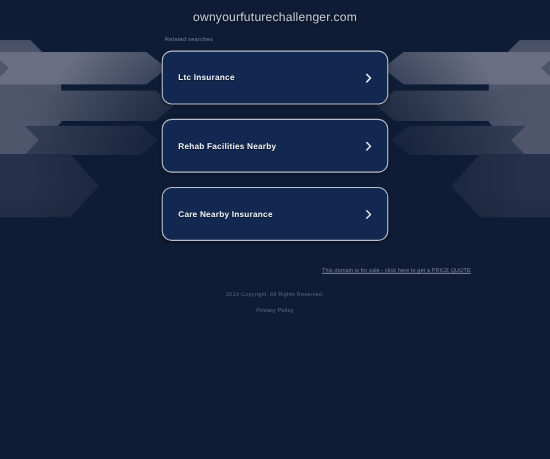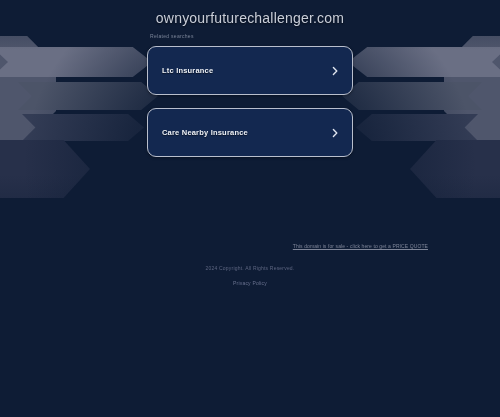--- a/index.html
+++ b/index.html
@@ -106,21 +106,21 @@
     z-index: 5;
     width: 100%;
     height: 100%;
   }
 
   .domain-title {
     position: absolute;
     top: 10px;
     left: 0; right: 0;
     text-align: center;
-    font-size: 14px;
+    font-size: 11px;
     letter-spacing: .2px;
     color: #c9ced9;
     text-shadow: 0 1px 2px rgba(0,0,0,.6);
   }
 
   .related-label {
     position: absolute;
     top: 33px;
     left: 150px;
     font-size: 5px;
@@ -232,20 +232,28 @@
 
       <div class="link-card">
         <span class="label">Ltc Insurance</span>
         <span class="chev">
           <svg viewBox="0 0 10 10" width="10" height="10" fill="none" stroke="currentColor" stroke-width="1.4" stroke-linecap="round" stroke-linejoin="round">
             <polyline points="3.4,1.6 6.8,5 3.4,8.4"></polyline>
           </svg>
         </span>
       </div>
 
+      <div class="link-card">
+        <span class="label">Rehab Facilities Nearby</span>
+        <span class="chev">
+          <svg viewBox="0 0 10 10" width="10" height="10" fill="none" stroke="currentColor" stroke-width="1.4" stroke-linecap="round" stroke-linejoin="round">
+            <polyline points="3.4,1.6 6.8,5 3.4,8.4"></polyline>
+          </svg>
+        </span>
+      </div>
 
       <div class="link-card">
         <span class="label">Care Nearby Insurance</span>
         <span class="chev">
           <svg viewBox="0 0 10 10" width="10" height="10" fill="none" stroke="currentColor" stroke-width="1.4" stroke-linecap="round" stroke-linejoin="round">
             <polyline points="3.4,1.6 6.8,5 3.4,8.4"></polyline>
           </svg>
         </span>
       </div>
 

